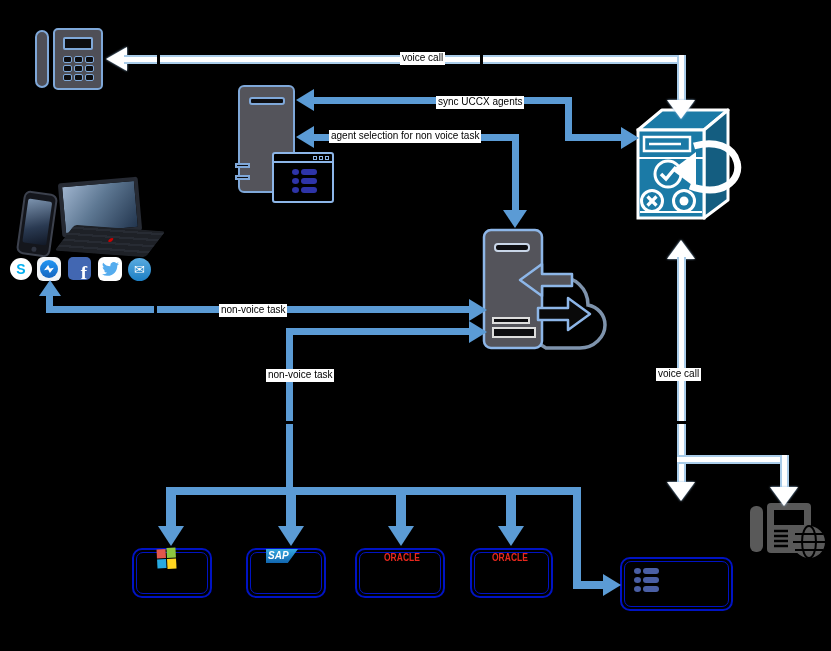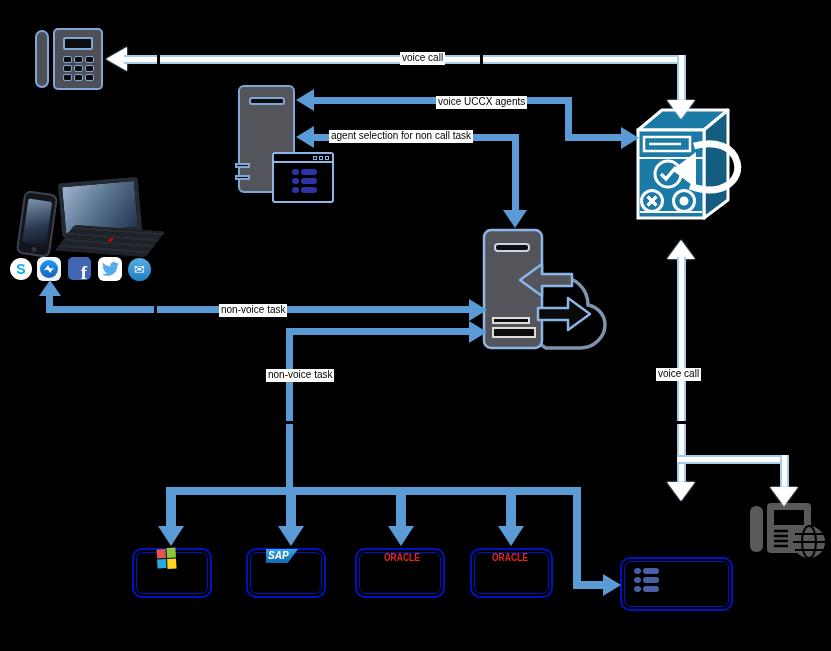--- a/index.html
+++ b/index.html
@@ -150,29 +150,29 @@
         </div>
     </div>
   </div>
 
   <div>
     <div class="tri tl" style="left:296px;top:89px;"></div>
     <div class="sh" style="left:313px;top:97px;width:259px;"></div>
     <div class="sv" style="left:565px;top:97px;height:44px;"></div>
     <div class="sh" style="left:565px;top:134px;width:57px;"></div>
     <div class="tri tr" style="left:621px;top:127px;"></div>
-    <div class="edge-label" style="left:436px;top:96px;">voice UCCX agents</div>
+    <div class="edge-label" style="left:436px;top:96px;">sync UCCX agents</div>
   </div>
 
   <div>
     <div class="tri tl" style="left:296px;top:126px;"></div>
     <div class="sh" style="left:313px;top:134px;width:201px;"></div>
     <div class="sv" style="left:512px;top:134px;height:77px;"></div>
     <div class="tri td" style="left:503px;top:210px;"></div>
-    <div class="edge-label" style="left:329px;top:130px;">agent selection for non call task</div>
+    <div class="edge-label" style="left:329px;top:130px;">agent selection for non voice task</div>
   </div>
 
   <div class="node" style="left:628px;top:102px;">
     <svg width="114" height="124">
       <polygon points="10,28 34,8 100,8 76,28" fill="#1B7AA6" stroke="#fff" stroke-width="3" stroke-linejoin="round"></polygon>
       <polygon points="76,28 100,8 100,98 76,116" fill="#145D80" stroke="#fff" stroke-width="3" stroke-linejoin="round"></polygon>
       <rect x="10" y="28" width="66" height="88" fill="#1B7AA6" stroke="#fff" stroke-width="3"></rect>
       <rect x="16" y="35" width="46" height="14" fill="none" stroke="#fff" stroke-width="2.5"></rect>
       <line x1="21" y1="42" x2="53" y2="42" stroke="#fff" stroke-width="2.5"></line>
       <line x1="10" y1="56" x2="76" y2="56" stroke="#fff" stroke-width="2"></line>

